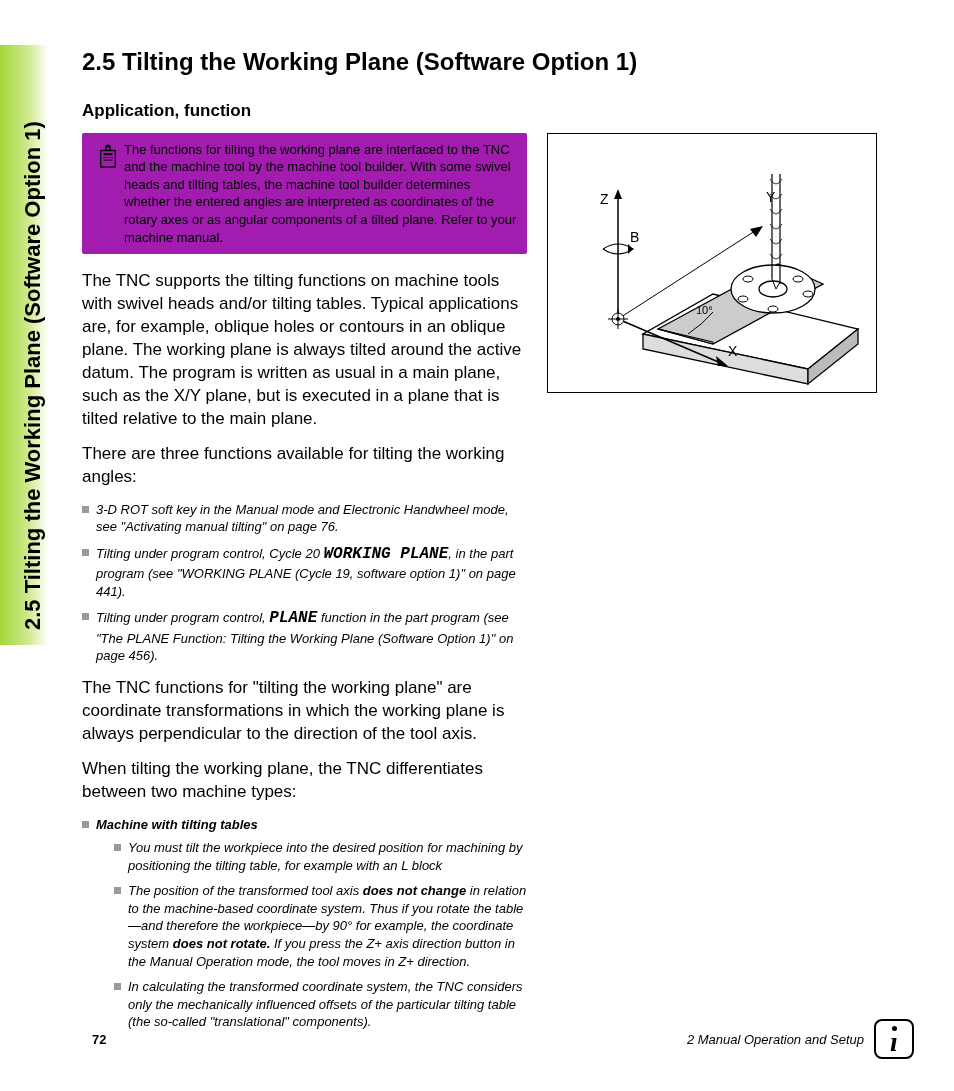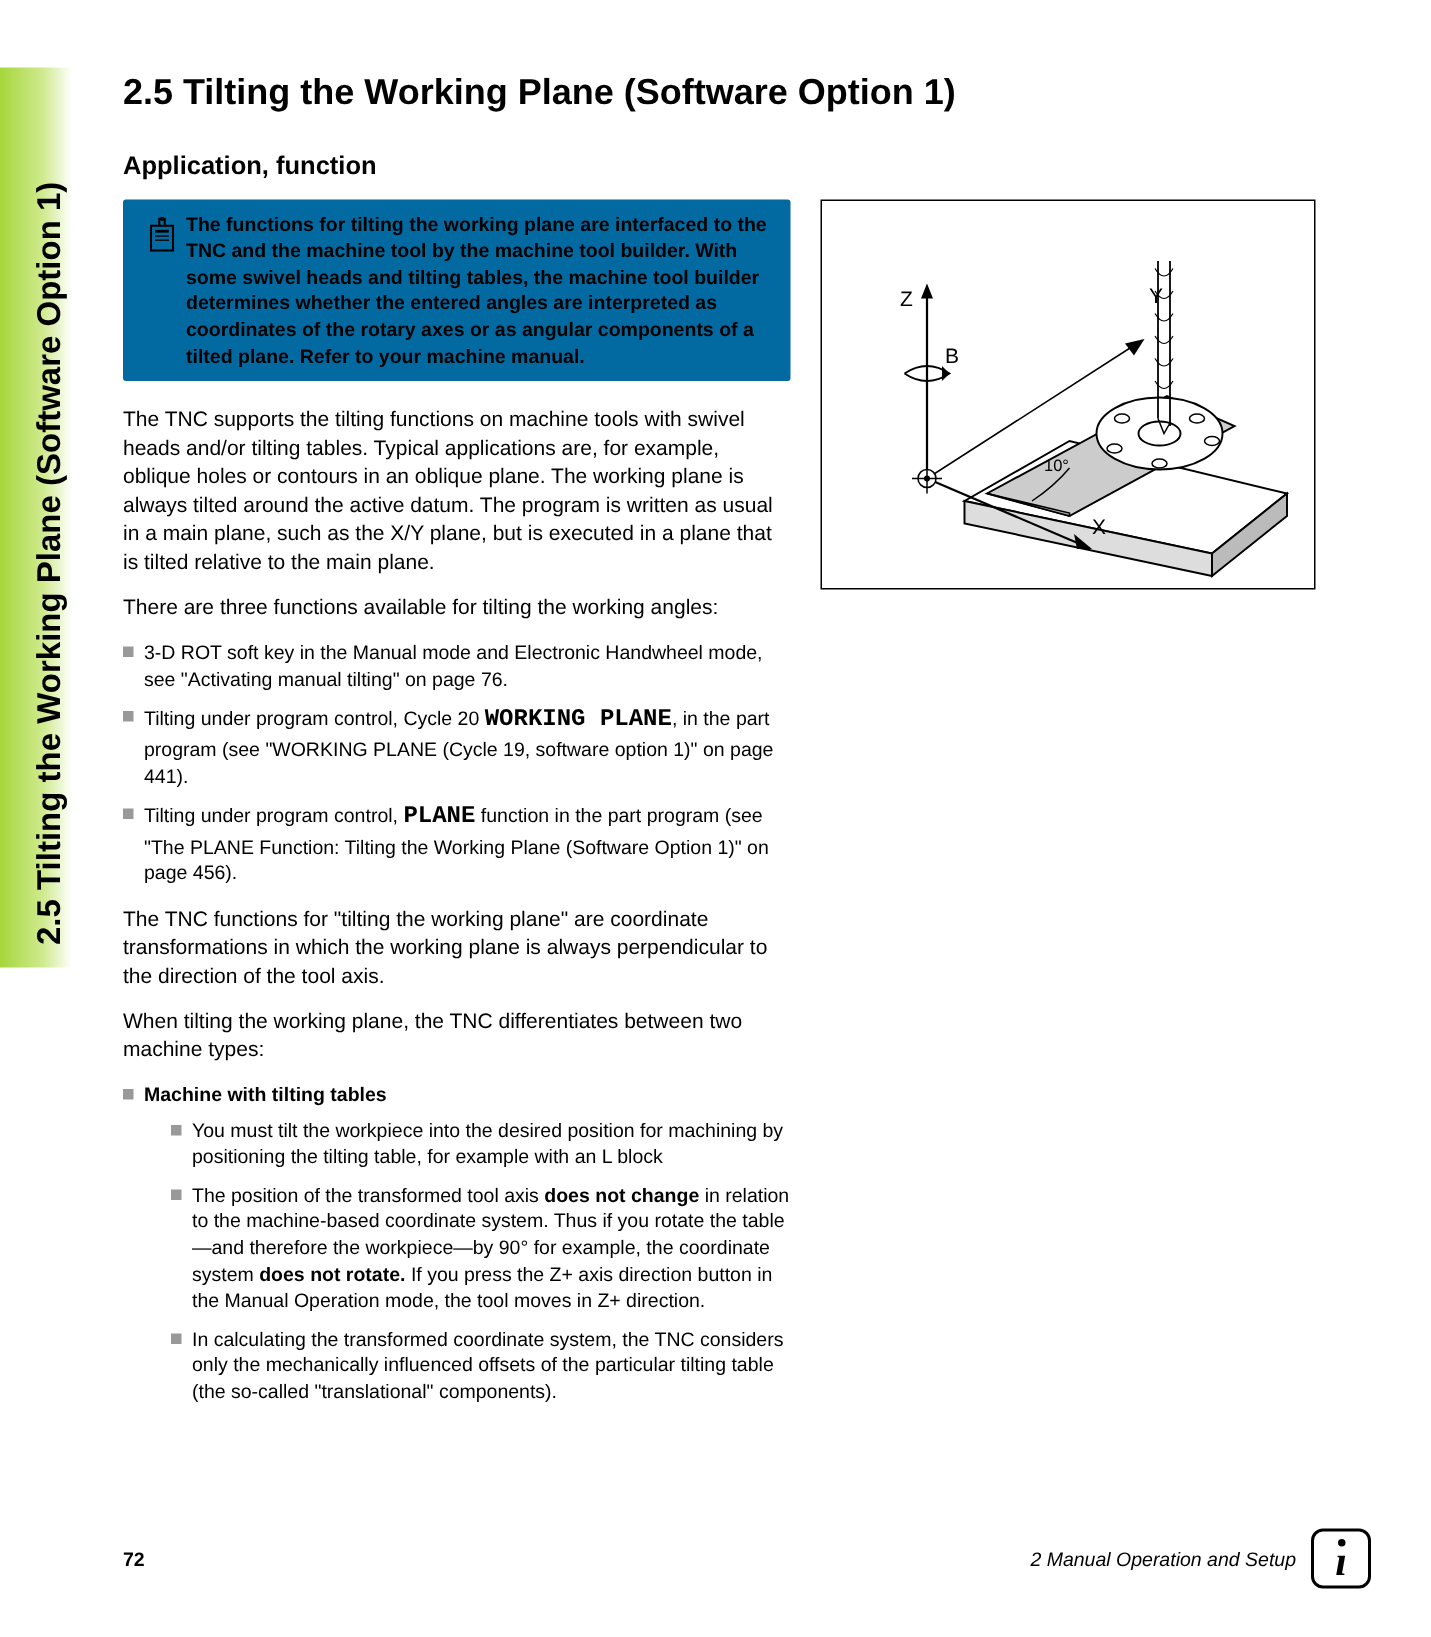--- a/index.html
+++ b/index.html
@@ -49,42 +49,41 @@
   }
   .two-col {
     display: flex;
     gap: 20px;
     align-items: flex-start;
   }
   .left-col { width: 445px; }
   .right-col { width: 330px; }
   .note-box {
     display: flex;
-    background: #0369a1;
+    background: #a21caf;
     border-radius: 2px;
     padding: 8px 10px;
     margin-bottom: 16px;
     font-size: 13px;
     line-height: 1.35;
-    font-weight: bold;
   }
   .note-icon {
     width: 32px;
     flex-shrink: 0;
     text-align: center;
     padding-top: 2px;
   }
   .note-icon svg { width: 22px; height: 26px; }
   .note-text { flex: 1; }
   p.body {
-    font-size: 14px;
+    font-size: 17px;
     line-height: 1.35;
     margin-bottom: 12px;
   }
-  ul.sq { list-style: none; padding-left: 0; margin-bottom: 12px; }
+  ul.sq { list-style: none; padding-left: 0; margin-bottom: 12px; font-style: italic; }
   ul.sq > li {
     font-size: 13px;
     line-height: 1.35;
     padding-left: 14px;
     position: relative;
     margin-bottom: 8px;
   }
   ul.sq > li::before {
     content: "";
     position: absolute;
@@ -99,21 +98,21 @@
   b { font-weight: bold; }
   .figure-box {
     border: 1px solid #000;
     width: 330px;
     height: 260px;
     position: relative;
   }
   .footer {
     position: absolute;
     bottom: 32px;
-    left: 82px;
+    left: 92px;
     right: 40px;
     display: flex;
     justify-content: space-between;
     align-items: center;
     font-size: 13px;
   }
   .page-num { font-weight: bold; }
   .info-icon {
     width: 40px;
     height: 40px;

